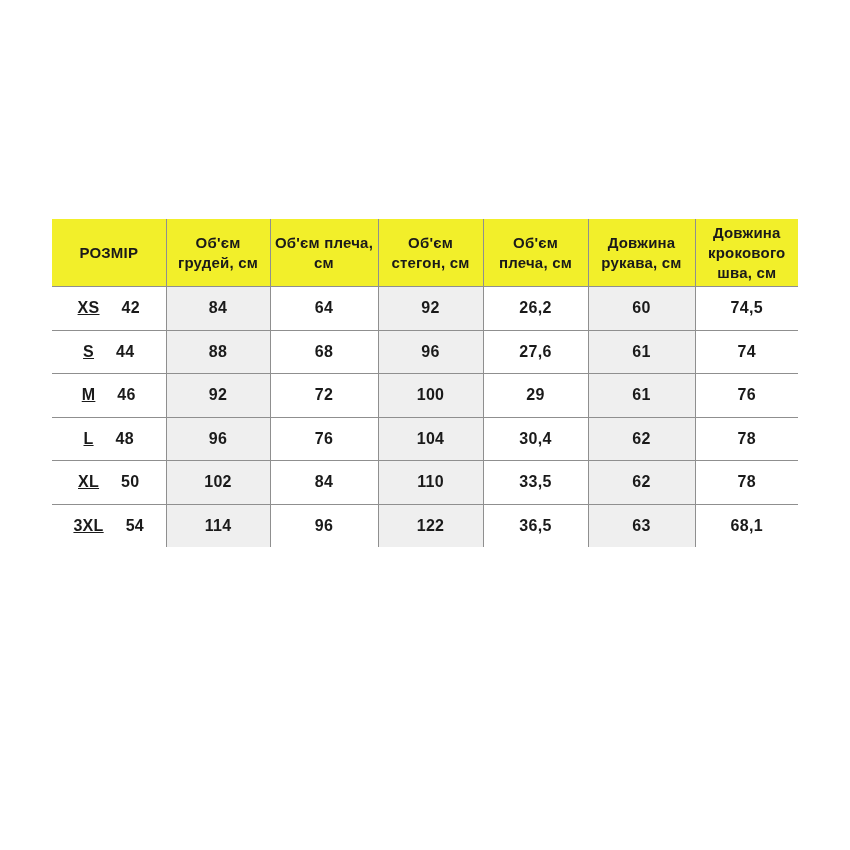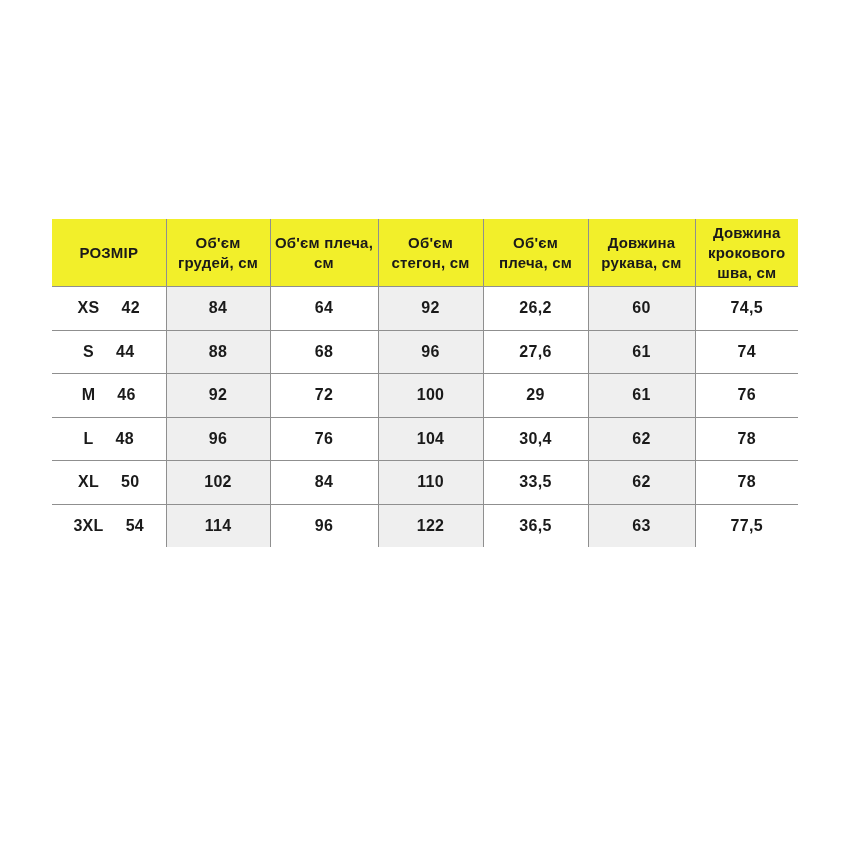--- a/index.html
+++ b/index.html
@@ -59,20 +59,21 @@
   }
   td.size-cell .cellwrap {
     display: flex;
     justify-content: center;
     align-items: baseline;
     gap: 22px;
   }
   td.size-cell .sz {
     font-weight: 700;
     font-size: 16px;
+    text-decoration: underline;
   }
   td.size-cell .num {
     font-weight: 700;
     font-size: 16px;
   }
 </style>
 </head>
 <body>
 
 <div class="page">
@@ -173,17 +174,17 @@
             <span class="cellwrap">
               <span class="sz">3XL</span>
               <span class="num">54</span>
             </span>
           </td>
         <td class="shade">114</td>
         <td>96</td>
         <td class="shade">122</td>
         <td>36,5</td>
         <td class="shade">63</td>
-        <td>77,5</td>
+        <td>68,1</td>
       </tr>
     </tbody>
   </table>
 </div>
 
 </body></html>

